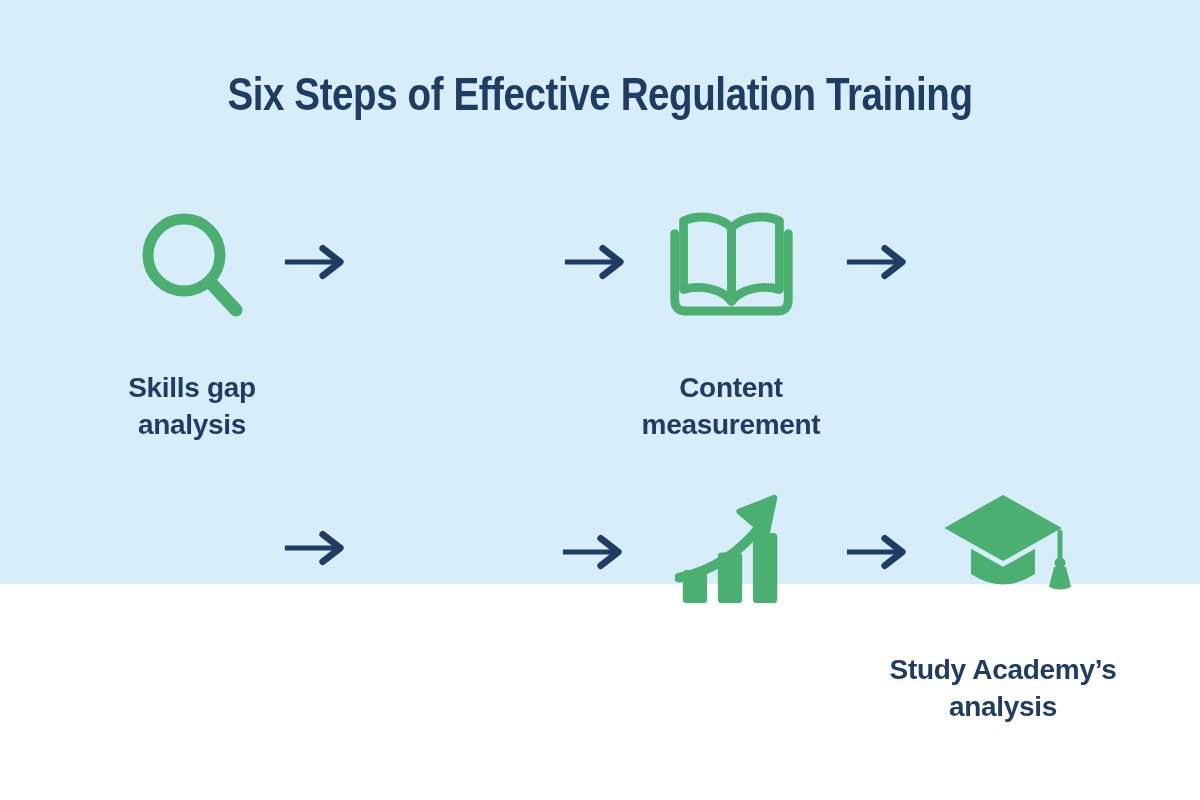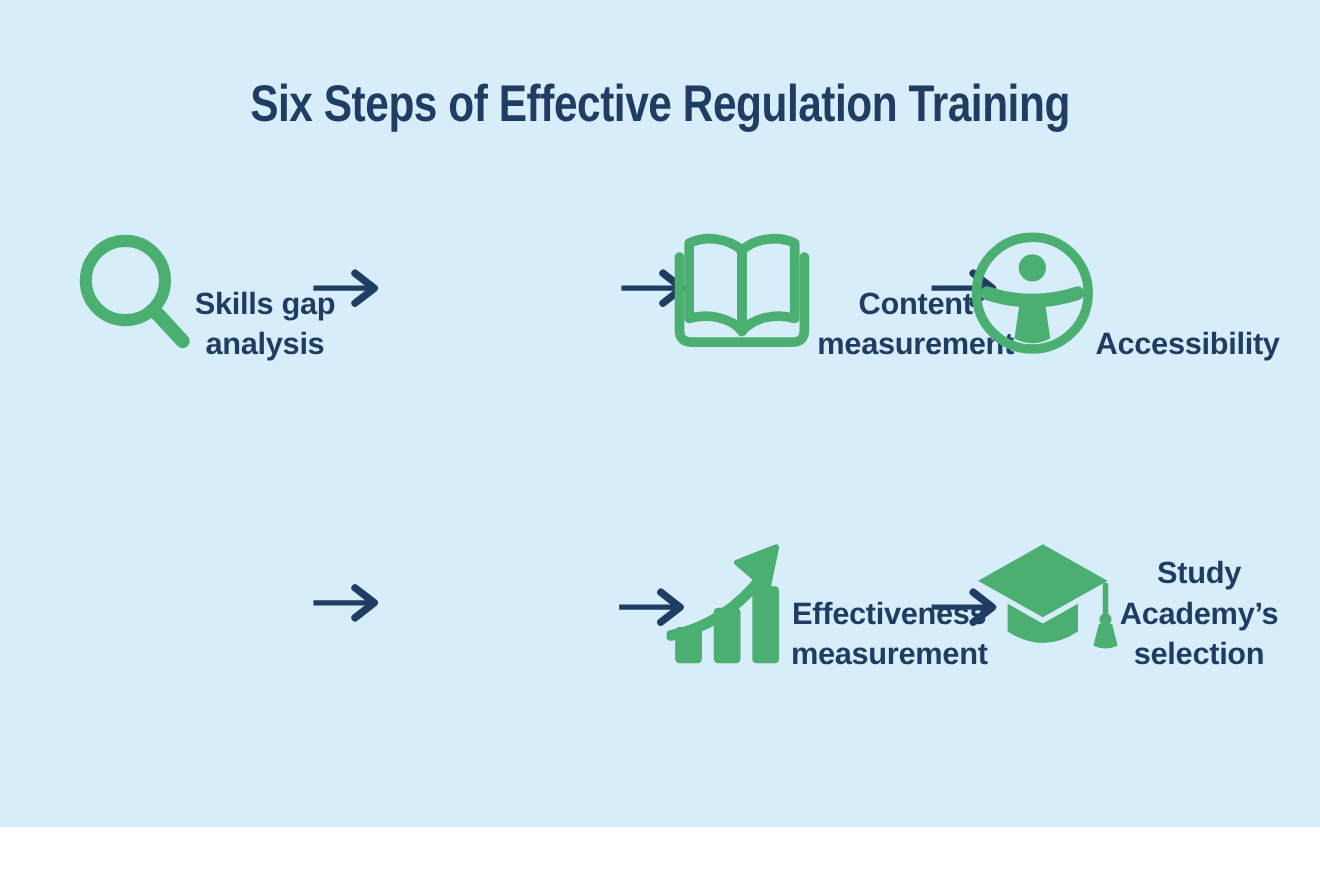--- a/index.html
+++ b/index.html
@@ -3,41 +3,42 @@
 <meta charset="utf-8">
 <style>
   html, body { margin: 0; padding: 0; }
   body {
     width: 1200px; height: 800px;
     font-family: "Liberation Sans", "DejaVu Sans", sans-serif;
     overflow: hidden;
   }
   .canvas {
     position: relative;
-    width: 1200px; height: 752px;
+    width: 1200px; height: 584px;
     background: var(--bg, #D8EDFA);
   }
   .title {
     position: absolute;
     left: 0; top: 66px; width: 1200px;
     text-align: center;
     font-size: 47px;
     font-weight: 800;
     letter-spacing: -0.5px;
     color: var(--navy, #1F3D63);
     transform: scaleX(0.82);
     transform-origin: 50% 50%;
     white-space: nowrap;
   }
   .step {
     position: absolute;
     width: 250px;
     display: flex;
-    flex-direction: row;
-    align-items: flex-end;
+    flex-direction: column;
+    align-items: center;
+    gap: 31px;
   }
   .icon-slot {
     height: 132px;
     display: flex;
     align-items: center;
     justify-content: center;
   }
   .step-label {
     margin-top: 7px;
     text-align: center;
@@ -117,31 +118,20 @@
 measurement</div>
   </div>
 
   <div class="arrow a3">
     <svg width="66" height="40" viewBox="0 0 68 40">
       <line class="n-stroke" x1="3" y1="20" x2="55" y2="20" stroke-width="5"></line>
       <path class="n-stroke" d="M42 6 L60 20 L42 34" stroke-width="7" stroke-linecap="round" stroke-linejoin="round"></path>
     </svg>
   </div>
 
-  <div class="step s4">
-    <div class="icon-slot">
-      <svg width="115" height="115" viewBox="0 0 120 120">
-        <circle class="g-stroke" cx="60" cy="60" r="53" stroke-width="9"></circle>
-        <circle class="g-fill" cx="60" cy="36" r="13"></circle>
-        <path class="g-stroke" d="M17 60 Q60 74 103 60" stroke-width="13" stroke-linecap="round"></path>
-        <path class="g-fill" d="M49 62 L71 62 L77 103 Q60 112 43 103 Z"></path>
-      </svg>
-    </div>
-    <div class="step-label">Accessibility</div>
-  </div>
 
   <div class="arrow a4">
     <svg width="66" height="40" viewBox="0 0 68 40">
       <line class="n-stroke" x1="3" y1="20" x2="55" y2="20" stroke-width="5"></line>
       <path class="n-stroke" d="M42 6 L60 20 L42 34" stroke-width="7" stroke-linecap="round" stroke-linejoin="round"></path>
     </svg>
   </div>
 
   <div class="arrow a5">
     <svg width="66" height="40" viewBox="0 0 68 40">
@@ -153,38 +143,36 @@
   <div class="step s5">
     <div class="icon-slot">
       <svg width="113" height="113" viewBox="0 0 116 116">
         <rect class="g-fill" x="8" y="80" width="25" height="34" rx="4"></rect>
         <rect class="g-fill" x="44" y="62" width="25" height="52" rx="4"></rect>
         <rect class="g-fill" x="80" y="42" width="25" height="72" rx="4"></rect>
         <path class="g-stroke" d="M4 88 C34 82 64 66 90 32" stroke-width="10" stroke-linecap="round"></path>
         <path class="g-fill" d="M66 20 L102 6 L94 44 Z" stroke="var(--green, #4CAF72)" stroke-width="6" stroke-linejoin="round"></path>
       </svg>
     </div>
-    <div class="step-label">Effectiveness
-measurement</div>
   </div>
 
   <div class="arrow a6">
     <svg width="66" height="40" viewBox="0 0 68 40">
       <line class="n-stroke" x1="3" y1="20" x2="55" y2="20" stroke-width="5"></line>
       <path class="n-stroke" d="M42 6 L60 20 L42 34" stroke-width="7" stroke-linecap="round" stroke-linejoin="round"></path>
     </svg>
   </div>
 
   <div class="step s6">
     <div class="icon-slot">
       <svg width="140" height="125" viewBox="0 0 140 125">
         <path class="g-fill" d="M38 50 L38 88 Q70 109 102 88 L102 50 L70 70 Z"></path>
         <polygon class="g-fill" points="70,6 134,42 70,78 6,42" stroke="var(--bg, #D8EDFA)" stroke-width="5"></polygon>
         <line class="g-stroke" x1="127" y1="46" x2="127" y2="72" stroke-width="5" stroke-linecap="round"></line>
         <circle class="g-fill" cx="127" cy="77" r="5.5"></circle>
         <path class="g-fill" d="M121 81 L133 81 L138 101 Q127 106 116 101 Z"></path>
       </svg>
     </div>
     <div class="step-label">Study Academy’s
-selection</div>
+analysis</div>
   </div>
 
 </div>
 
 </body></html>

